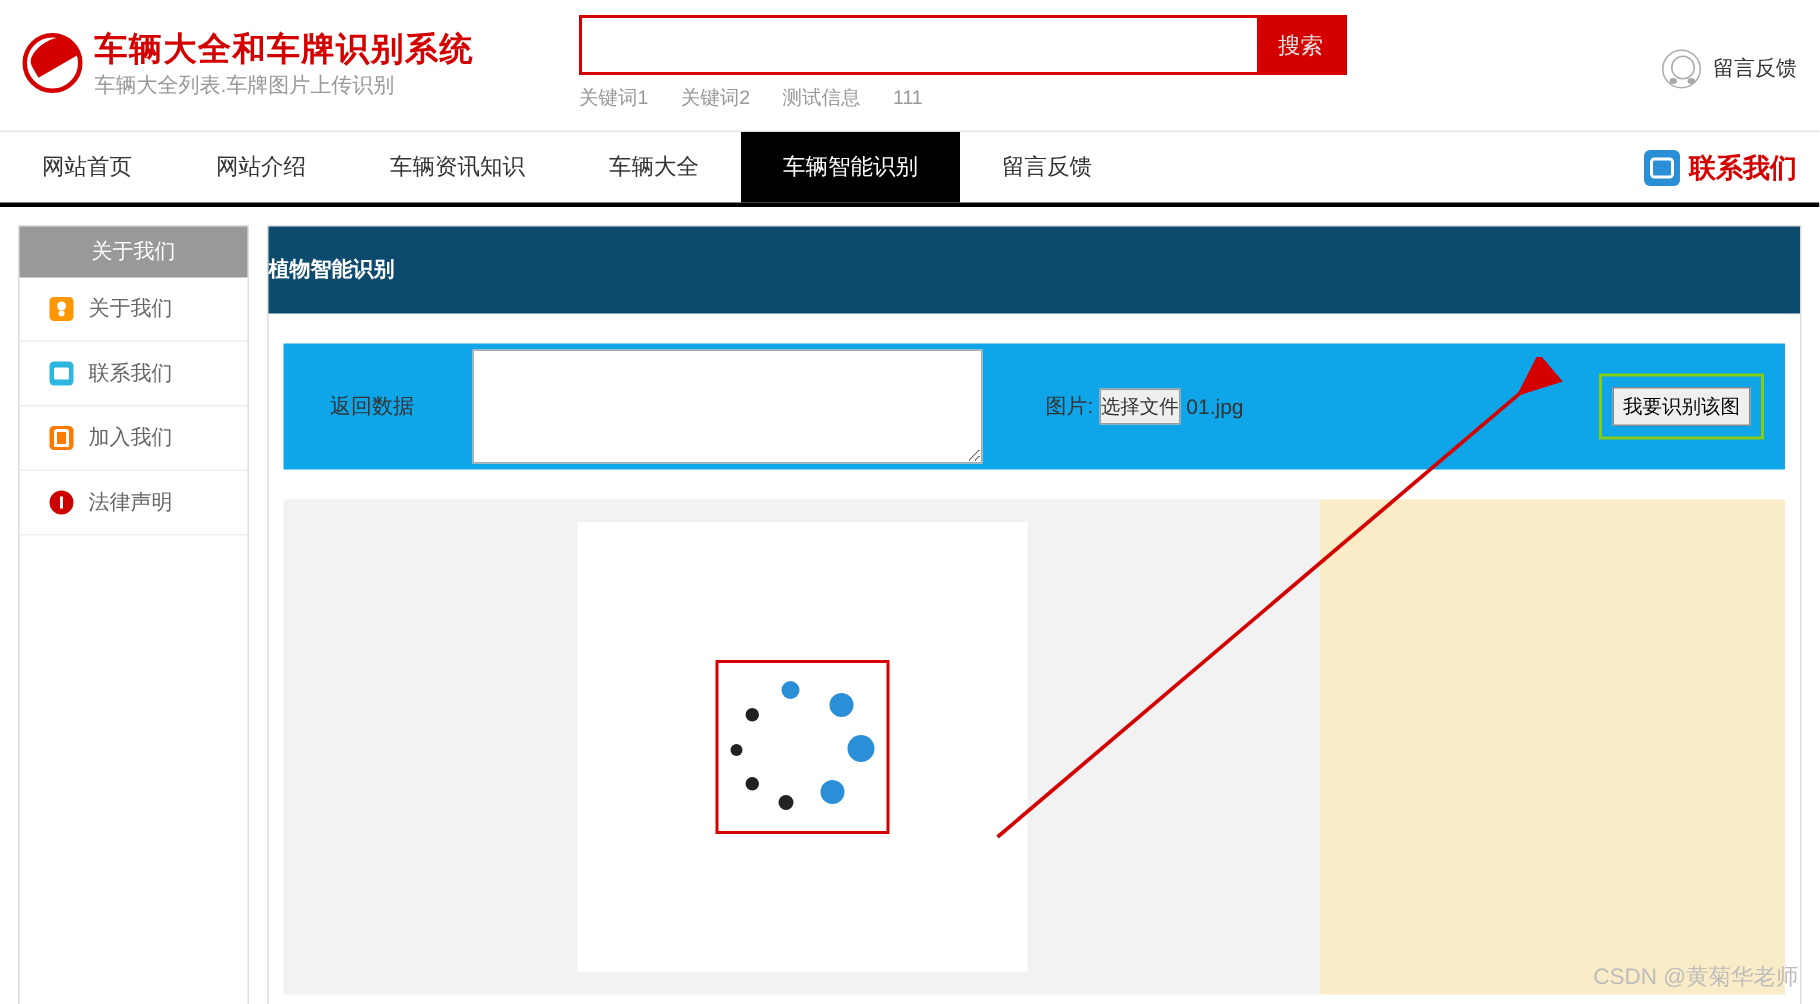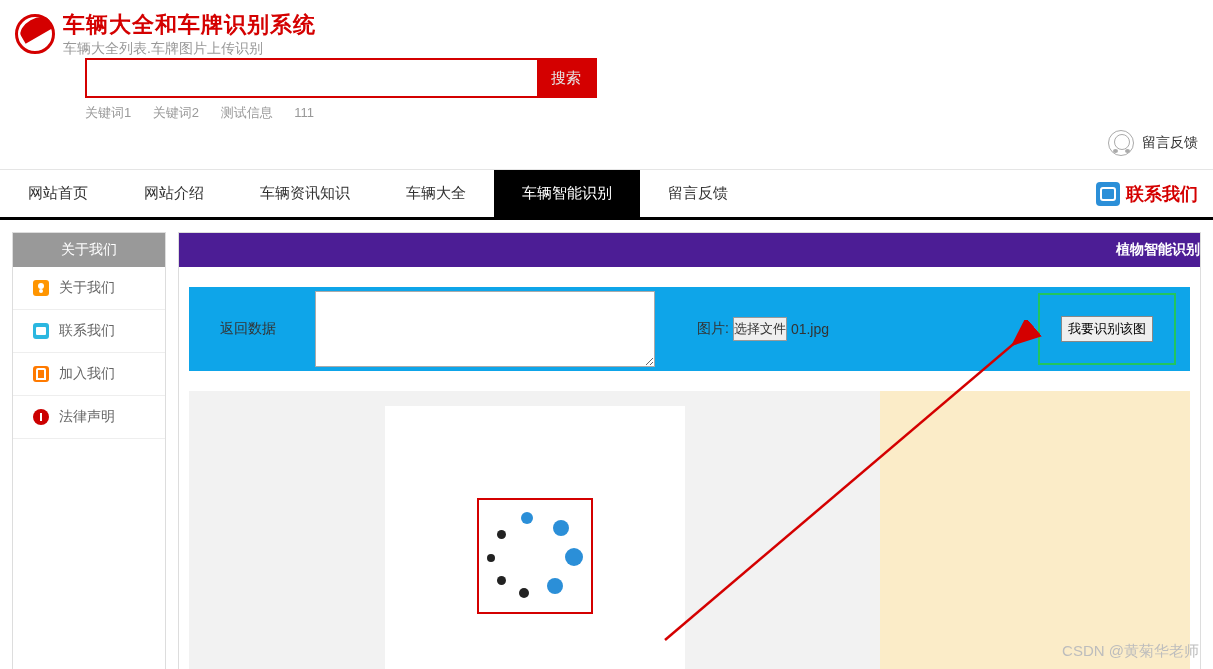--- a/index.html
+++ b/index.html
@@ -1,17 +1,17 @@
 <!DOCTYPE html>
 <html><head>
 <meta charset="utf-8">
 <style>
 *{margin:0;padding:0;box-sizing:border-box;}
 body{font-family:"Microsoft YaHei",Arial,sans-serif;font-size:14px;color:#333;background:#fff;width:1213px;}
-.top{display:flex;align-items:flex-start;padding:10px 15px 5px;flex-direction:column;}
+.top{display:flex;align-items:center;padding:10px 15px 5px;}
 .logo-area{display:flex;align-items:center;gap:8px;}
 .logo-circle{width:40px;height:40px;border-radius:50%;border:3px solid #d40000;position:relative;background:#fff;}
 .logo-circle::after{content:"";position:absolute;width:32px;height:18px;background:#d40000;border-radius:50% 50% 0 0;top:2px;left:1px;transform:rotate(-30deg);}
 .logo-text h1{color:#d40000;font-size:22px;font-weight:bold;letter-spacing:1px;}
 .logo-text .sub{color:#999;font-size:14px;margin-top:0;}
 .search-area{margin-left:70px;}
 .search-box{display:flex;border:2px solid #d40000;}
 .search-box input{width:450px;height:36px;border:none;padding:0 8px;outline:none;font-size:14px;}
 .search-box button{width:58px;height:36px;background:#d40000;color:#e5e5e5;border:none;font-size:15px;cursor:pointer;}
 .keywords{margin-top:6px;color:#999;font-size:13px;}
@@ -36,28 +36,28 @@
 .ico-about{background:#ff9500;}
 .ico-contact{background:#2bb7e0;}
 .ico-join{background:#ff7a00;}
 .ico-law{background:#c00;border-radius:50%;}
 .ico::after{content:"";position:absolute;background:#fff;}
 .ico-about::after{width:6px;height:6px;border-radius:50%;top:3px;left:5px;box-shadow:0 5px 0 -1px #fff;}
 .ico-contact::after{width:10px;height:8px;top:4px;left:3px;border-radius:1px;}
 .ico-join::after{width:6px;height:8px;border:2px solid #fff;border-radius:2px 2px 0 0;top:2px;left:3px;background:transparent;}
 .ico-law::after{width:2px;height:8px;top:4px;left:7px;}
 .main{flex:1;border:1px solid #ddd;}
-.main-header{background:#4c1d95;color:#fff;text-align:right;padding:8px 0;font-weight:bold;font-size:14px;}
+.main-header{background:#0c4a6e;color:#fff;text-align:left;padding:20px 0;font-weight:bold;font-size:14px;}
 .form-row{display:flex;align-items:center;background:#0ea5e9;margin:20px 10px;padding:4px;gap:12px;}
 .form-label{width:110px;text-align:center;font-size:14px;}
 textarea{width:340px;height:76px;border:1px solid #aaa;resize:both;font-family:inherit;padding:4px;}
 .file-area{margin-left:30px;display:flex;align-items:center;gap:4px;justify-content:center;}
 .file-btn{border:1px solid #999;background:#efefef;padding:2px 0;font-size:13px;cursor:pointer;}
 .file-name{font-size:14px;}
-.recognize-wrap{margin-left:auto;border:2px solid #22c55e;padding:21px;margin-right:10px;}
+.recognize-wrap{margin-left:auto;border:2px solid #84cc16;padding:7px;margin-right:10px;}
 .recognize-btn{border:1px solid #888;background:#efefef;padding:3px 6px;font-size:13px;cursor:pointer;}
 .content-area{display:flex;margin:0 10px 10px;}
 .img-area{flex:1;background:#f2f2f2;display:flex;justify-content:center;align-items:center;padding:10px;min-height:330px;}
 .img-box{width:300px;height:300px;background:#fff;display:flex;justify-content:center;align-items:center;}
 .spinner-wrap{border:2px solid #d40000;padding:6px;}
 .spinner{width:100px;height:100px;position:relative;}
 .dot{width:14px;height:14px;border-radius:50%;position:absolute;}
 .d1{background:#222;top:48px;left:2px;width:8px;height:8px;}
 .d2{background:#222;top:24px;left:12px;width:9px;height:9px;}
 .d3{background:#2b8fd8;top:6px;left:36px;width:12px;height:12px;}

